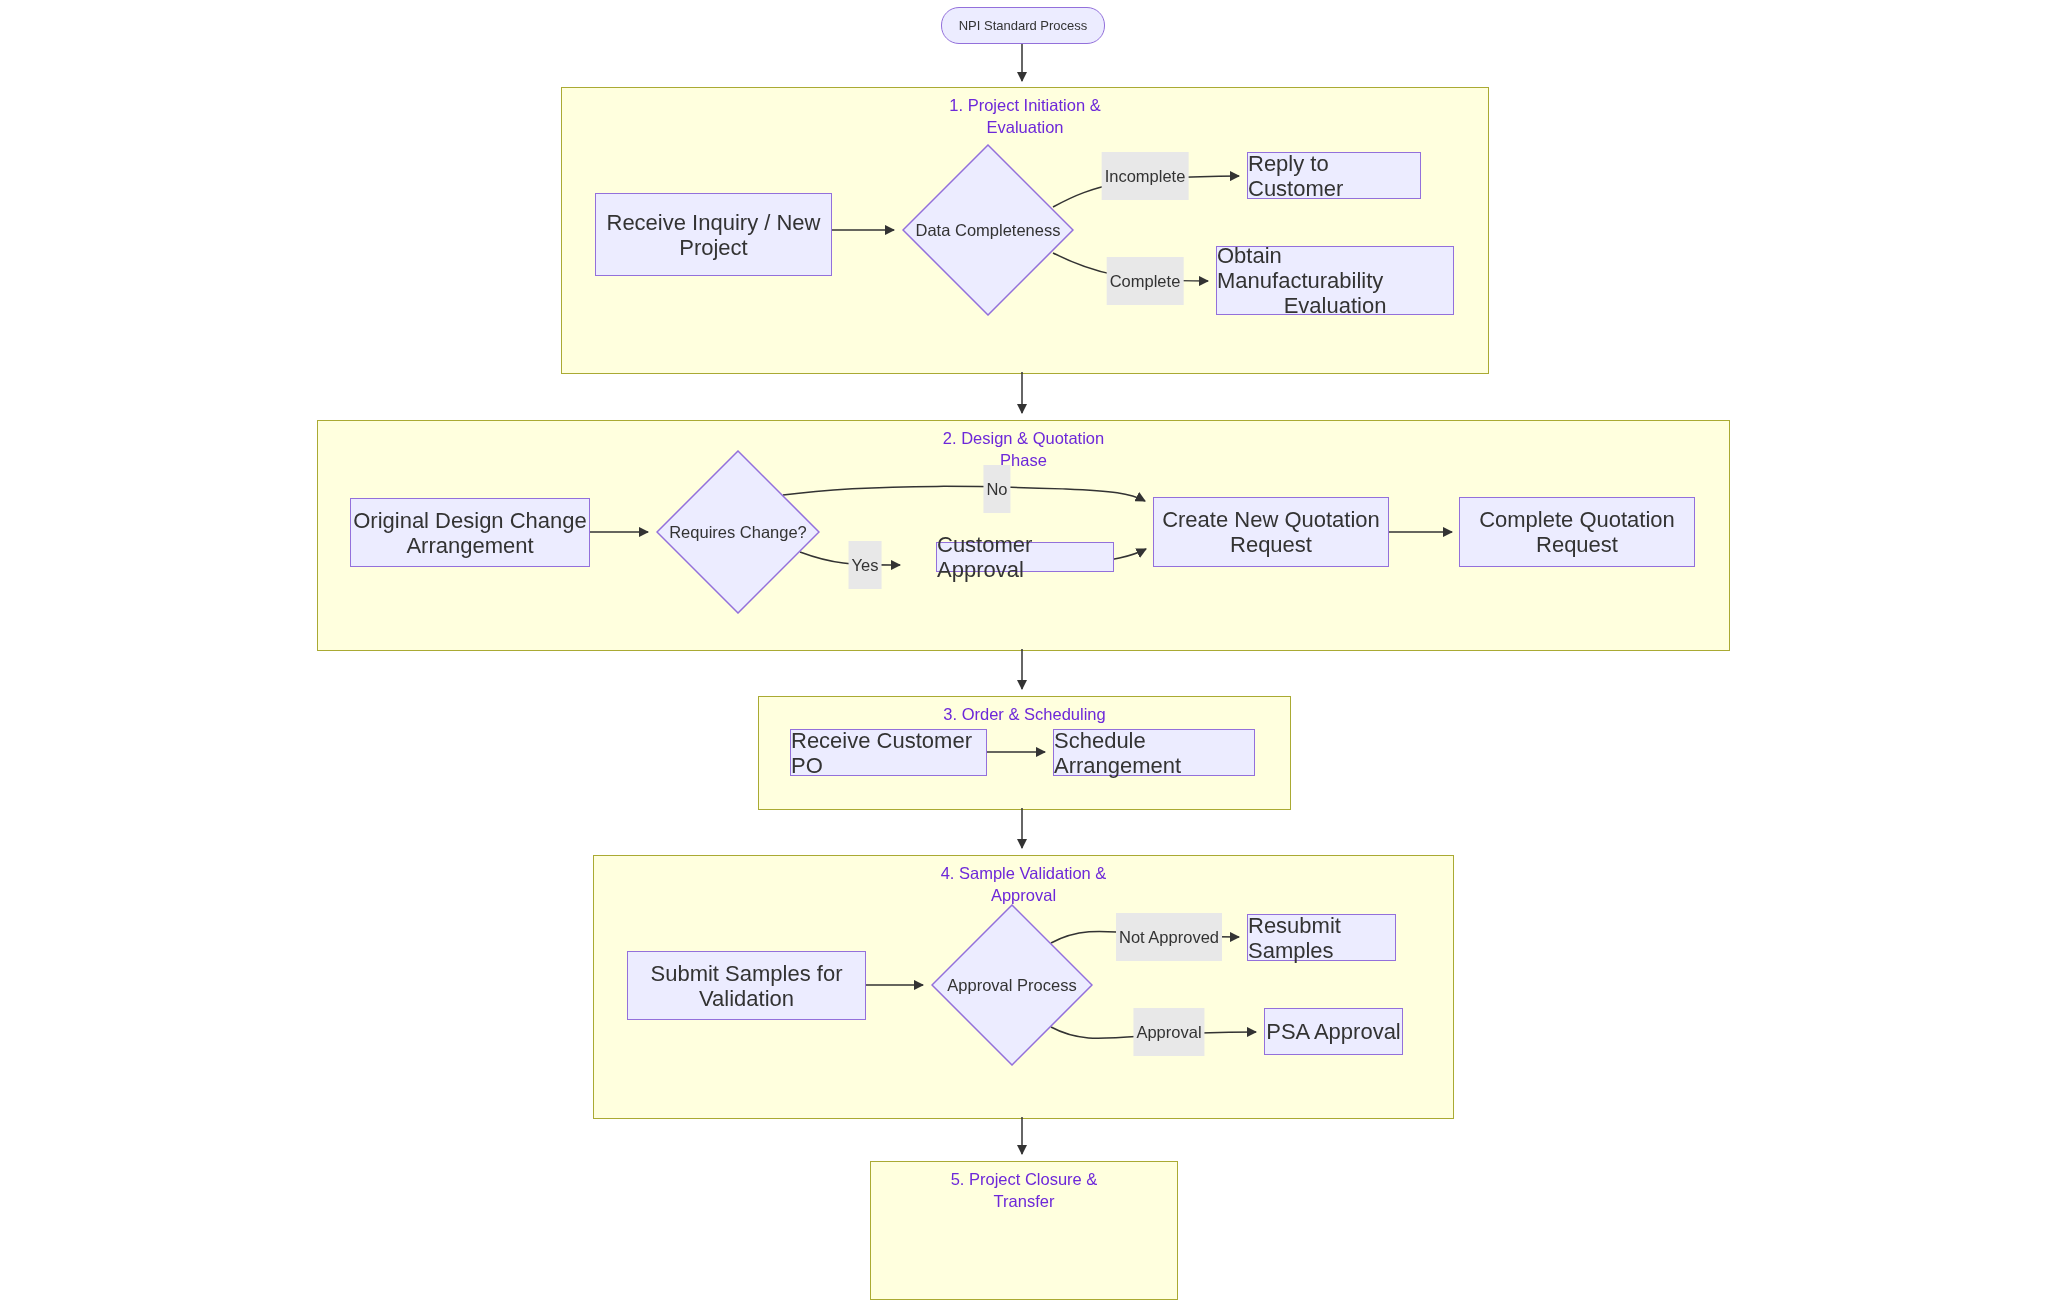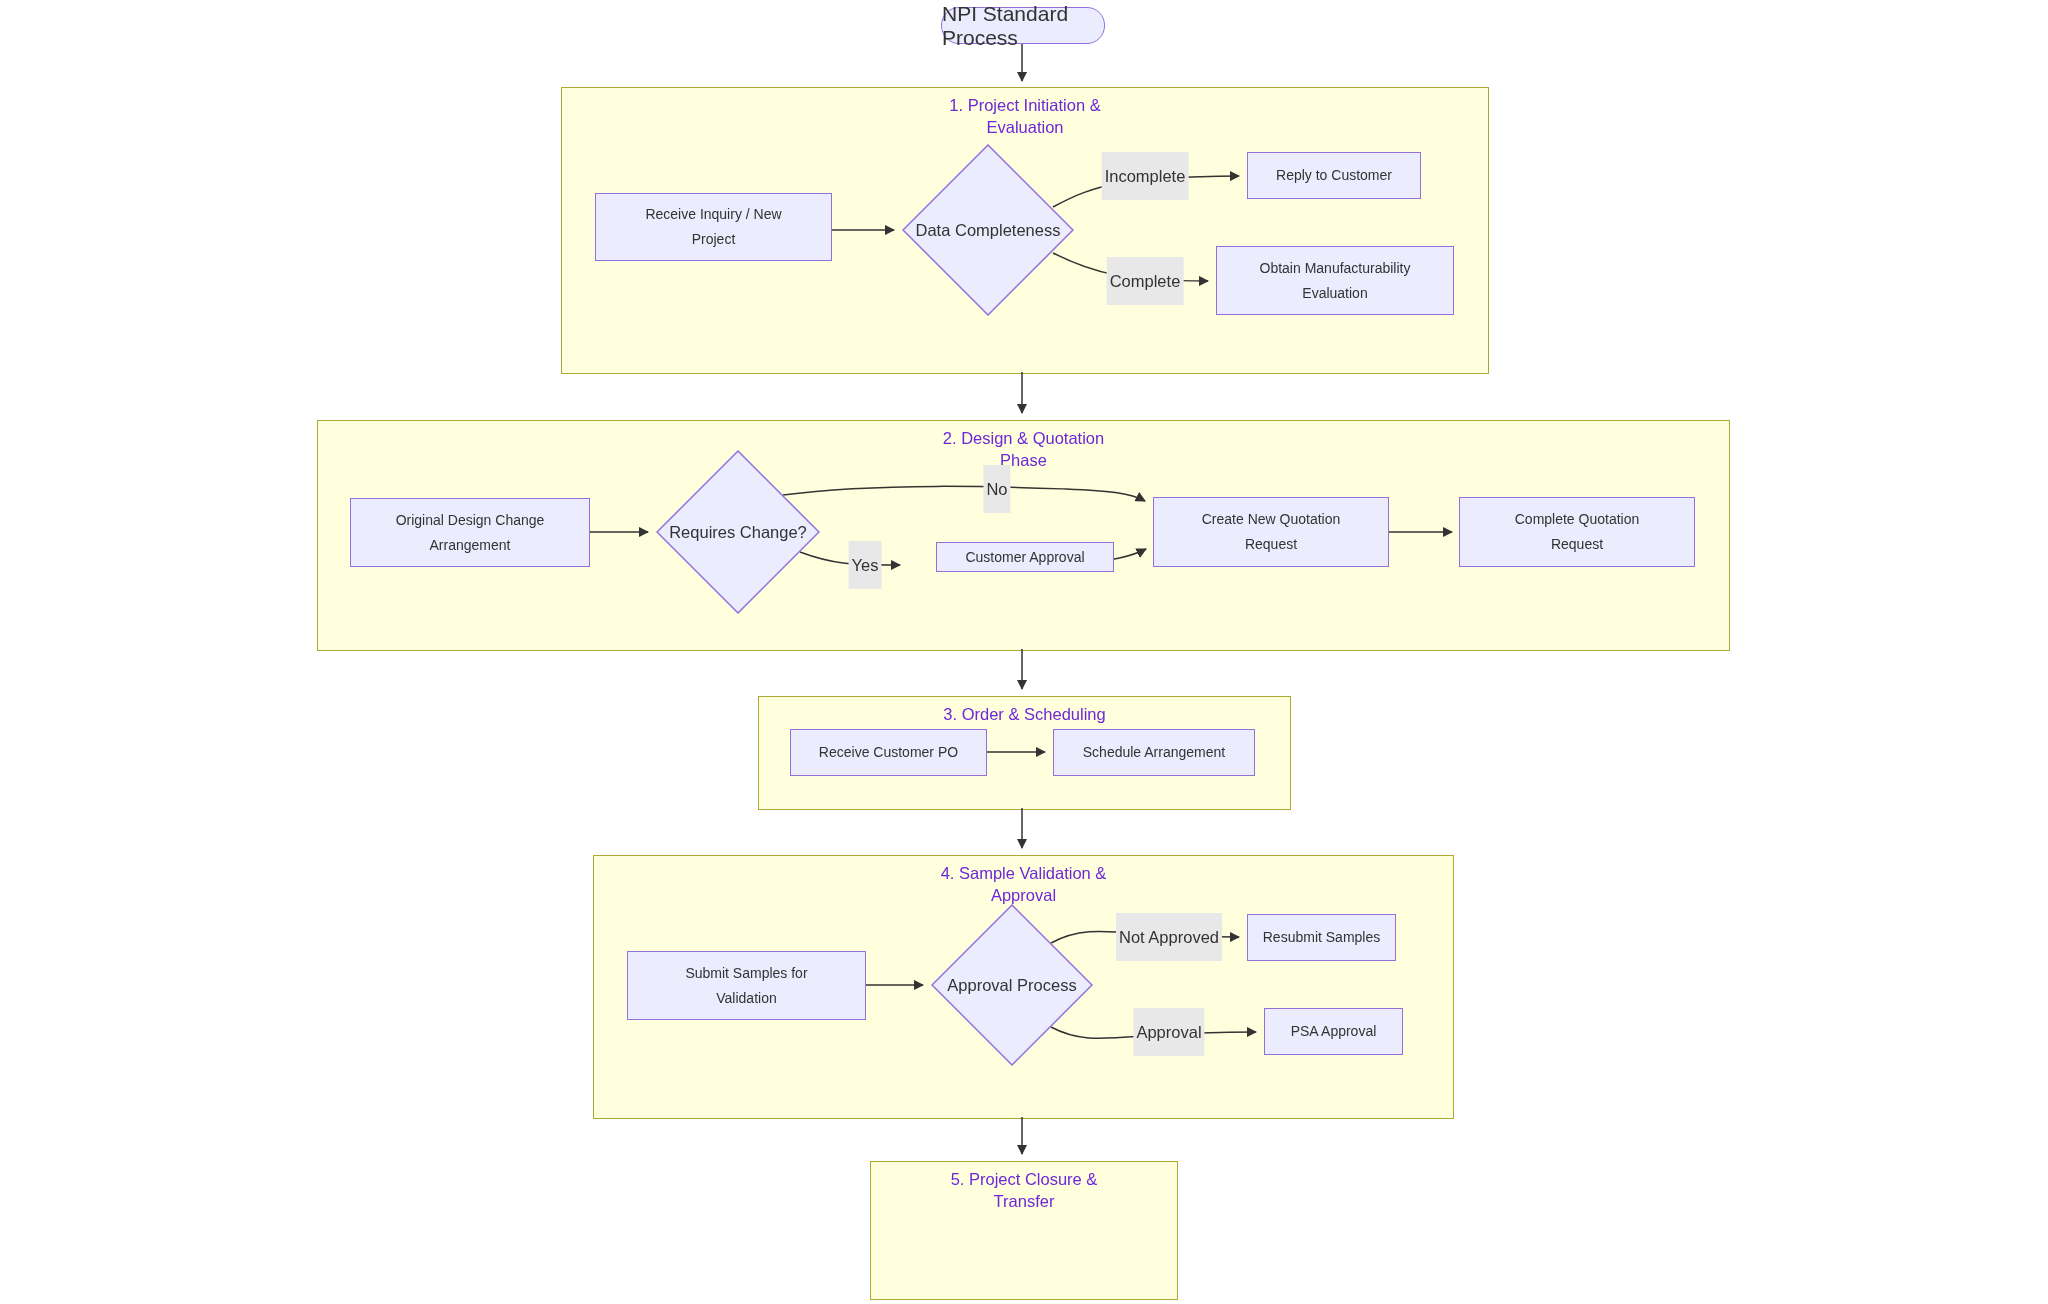--- a/index.html
+++ b/index.html
@@ -12,33 +12,33 @@
     position:absolute; background:#ffffde; border:1px solid #aaaa33; z-index:0;
   }
   .cluster-title {
     position:absolute; top:6px; left:0; right:0; text-align:center;
     font-size:16.5px; line-height:22px; z-index:1; color:#6d28d9; font-weight:400;
   }
   .cluster-title span { display:block; }
   .node {
     position:absolute; background:#ececff; border:1px solid #9370db;
     display:flex; flex-direction:column; align-items:center; justify-content:center;
-    text-align:left; font-size:14px; line-height:25px; z-index:4; box-sizing:border-box;
+    text-align:left; font-size:22px; line-height:25px; z-index:4; box-sizing:border-box;
   }
   .node span { display:block; }
   .diamond {
     position:absolute; display:flex; align-items:center; justify-content:center;
     z-index:4; text-align:right;
   }
   .diamond svg { position:absolute; left:0; top:0; width:100%; height:100%; }
   .diamond .dlabel { position:relative; z-index:1; font-size:16.5px; }
   .stadium {
     position:absolute; background:#ececff; border:1px solid #9370db;
     border-radius:18px; display:flex; align-items:center; justify-content:center;
-    font-size:21px; z-index:4;
+    font-size:13px; z-index:4;
   }
   .edges { position:absolute; left:0; top:0; z-index:2; pointer-events:none; }
   .edge-label {
     position:absolute; transform:translate(-50%,-50%); background:#e8e8e8;
     padding:14px 3px; font-size:16.5px; line-height:20px; z-index:3; white-space:nowrap;
   }
 </style>
 </head>
 <body>
 
@@ -105,21 +105,21 @@
   <span class="edge-label" style="left:1145px;top:281px">Complete</span>
   <span class="edge-label" style="left:997px;top:489px">No</span>
   <span class="edge-label" style="left:865px;top:565px">Yes</span>
   <span class="edge-label" style="left:1169px;top:937px">Not Approved</span>
   <span class="edge-label" style="left:1169px;top:1032px">Approval</span>
 
   <div class="stadium" style="left:941px;top:7px;width:162px;height:35px">
     <span>NPI Standard Process</span>
   </div>
 
-  <div class="node" style="left:595px;top:193px;width:237px;height:68px">
+  <div class="node" style="left:595px;top:193px;width:237px;height:83px">
     <span>Receive Inquiry / New</span>
     <span>Project</span>
   </div>
   <div class="diamond" style="left:902px;top:144px;width:172px;height:172px">
     <svg viewBox="0 0 172 172">
       <polygon points="86,1 171,86 86,171 1,86" fill="#ececff" stroke="#9370db" stroke-width="1.5"></polygon>
     </svg>
     <span class="dlabel">Data Completeness</span>
   </div>
   <div class="node" style="left:1247px;top:152px;width:174px;height:47px">

